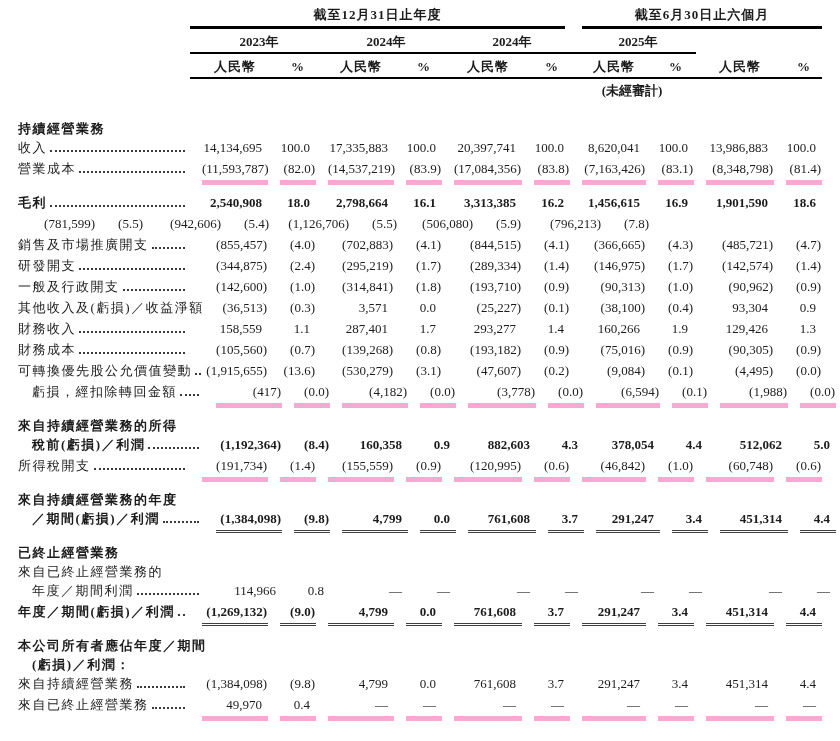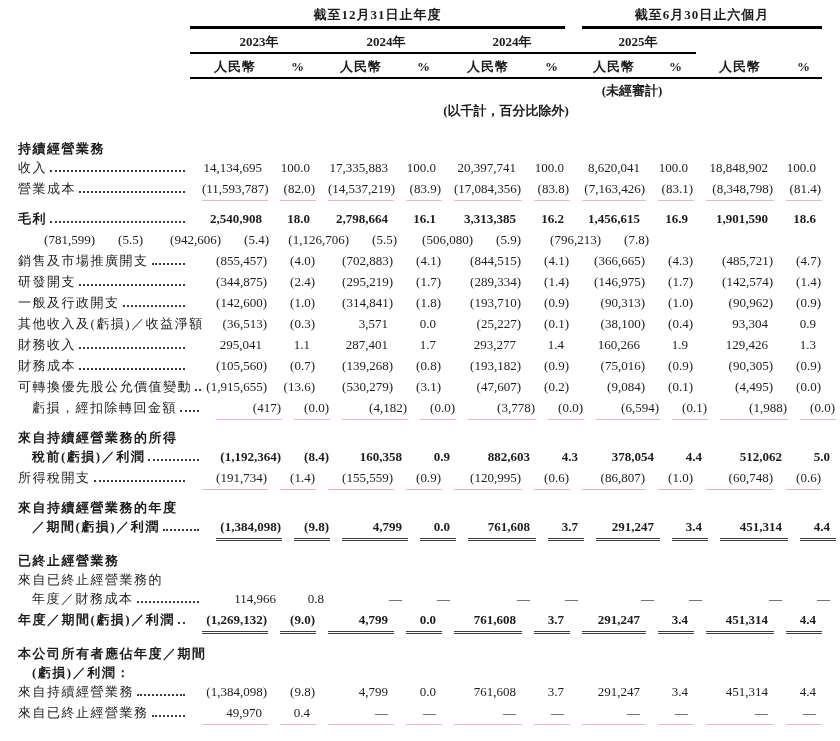--- a/index.html
+++ b/index.html
@@ -21,21 +21,21 @@
   .note{ text-align:center;line-height:17px;padding-top:3px;white-space:nowrap;display:flex;justify-content:center;}
   
   .trow{display:flex;align-items:baseline;min-height:19px;line-height:19px;}
   .lblcell{width:172px;flex:0 0 172px;display:flex;align-items:baseline;white-space:nowrap;letter-spacing:1.5px;overflow:visible;}
   .lbl-wide{flex:1 1 auto;width:auto;}
   .indent{padding-left:14px;}
   .leader{flex:1 1 auto;min-width:6px;border-bottom:2px dotted #3a3a3a;margin:0 5px 4px 3px;}
   .vcell{box-sizing:border-box;padding-left:12px;flex:0 0 auto;}
   .vin{text-align:right;padding:0 6px 2px 0;}
   .vin.paren{padding-right:1px;}
-  .u1 > .vin{border-bottom:1px solid #f9a8d4;}
+  .u1 > .vin{border-bottom:5px solid #f9a8d4;}
   .u2 > .vin{border-bottom:3px double #3f3f3f;}
   .b{font-weight:bold;}
   .gap{margin-top:7px;}
   .mb-u1{margin-bottom:8px;}
   .mb-u2{margin-bottom:10px;}
   .secrow{margin-top:2px;}
 </style>
 </head>
 <body>
 
@@ -68,24 +68,20 @@
         <div class="colcell" style="flex: 0 0 48px; width: 48px;">%</div>
         <div class="colcell" style="flex: 0 0 76px; width: 76px;">人民幣</div>
         <div class="colcell" style="flex: 0 0 48px; width: 48px;">%</div>
         <div class="colcell" style="flex: 0 0 80px; width: 80px;">人民幣</div>
         <div class="colcell" style="flex: 0 0 48px; width: 48px;">%</div>
       </div>
     <div class="notesrow">
       <div style="width:552px;flex:0 0 552px;"></div>
       <div class="note" style="width:124px;flex:0 0 124px;">(未經審計)</div>
     </div>
-    <div class="notesrow">
-      <div style="width:424px;flex:0 0 424px;"></div>
-      <div class="note" style="width:128px;flex:0 0 128px;">(以千計，百分比除外)</div>
-    </div>
   </div>
 
   <div id="table-body" style="margin-top:20px;">
       <div class="trow b secrow">
         <div class="lblcell lbl-wide">
           <span>持續經營業務</span>
         </div>
       </div>
       <div class="trow">
         <div class="lblcell">
@@ -110,21 +106,21 @@
         <div class="vcell" style="flex: 0 0 48px; width: 48px;">
           <div class="vin">100.0</div>
         </div>
         <div class="vcell" style="flex: 0 0 76px; width: 76px;">
           <div class="vin">8,620,041</div>
         </div>
         <div class="vcell" style="flex: 0 0 48px; width: 48px;">
           <div class="vin">100.0</div>
         </div>
         <div class="vcell" style="flex: 0 0 80px; width: 80px;">
-          <div class="vin">18,848,902</div>
+          <div class="vin">13,986,883</div>
         </div>
         <div class="vcell" style="flex: 0 0 48px; width: 48px;">
           <div class="vin">100.0</div>
         </div>
       </div>
       <div class="trow mb-u1">
         <div class="lblcell">
           <span>營業成本</span>
           <span class="leader"></span>
         </div>
@@ -369,21 +365,21 @@
         <div class="vcell" style="flex: 0 0 48px; width: 48px;">
           <div class="vin">0.9</div>
         </div>
       </div>
       <div class="trow">
         <div class="lblcell">
           <span>財務收入</span>
           <span class="leader"></span>
         </div>
         <div class="vcell" style="flex: 0 0 78px; width: 78px;">
-          <div class="vin">295,041</div>
+          <div class="vin">158,559</div>
         </div>
         <div class="vcell" style="flex: 0 0 48px; width: 48px;">
           <div class="vin">1.1</div>
         </div>
         <div class="vcell" style="flex: 0 0 78px; width: 78px;">
           <div class="vin">287,401</div>
         </div>
         <div class="vcell" style="flex: 0 0 48px; width: 48px;">
           <div class="vin">1.7</div>
         </div>
@@ -572,21 +568,21 @@
         <div class="vcell u1" style="flex: 0 0 48px; width: 48px;">
           <div class="vin paren">(0.9)</div>
         </div>
         <div class="vcell u1" style="flex: 0 0 80px; width: 80px;">
           <div class="vin paren">(120,995)</div>
         </div>
         <div class="vcell u1" style="flex: 0 0 48px; width: 48px;">
           <div class="vin paren">(0.6)</div>
         </div>
         <div class="vcell u1" style="flex: 0 0 76px; width: 76px;">
-          <div class="vin paren">(86,807)</div>
+          <div class="vin paren">(46,842)</div>
         </div>
         <div class="vcell u1" style="flex: 0 0 48px; width: 48px;">
           <div class="vin paren">(1.0)</div>
         </div>
         <div class="vcell u1" style="flex: 0 0 80px; width: 80px;">
           <div class="vin paren">(60,748)</div>
         </div>
         <div class="vcell u1" style="flex: 0 0 48px; width: 48px;">
           <div class="vin paren">(0.6)</div>
         </div>
@@ -637,21 +633,21 @@
           <span>已終止經營業務</span>
         </div>
       </div>
       <div class="trow">
         <div class="lblcell lbl-wide">
           <span>來自已終止經營業務的</span>
         </div>
       </div>
       <div class="trow">
         <div class="lblcell indent">
-          <span>年度／財務成本</span>
+          <span>年度／期間利潤</span>
           <span class="leader"></span>
         </div>
         <div class="vcell" style="flex: 0 0 78px; width: 78px;">
           <div class="vin">114,966</div>
         </div>
         <div class="vcell" style="flex: 0 0 48px; width: 48px;">
           <div class="vin">0.8</div>
         </div>
         <div class="vcell" style="flex: 0 0 78px; width: 78px;">
           <div class="vin">—</div>

